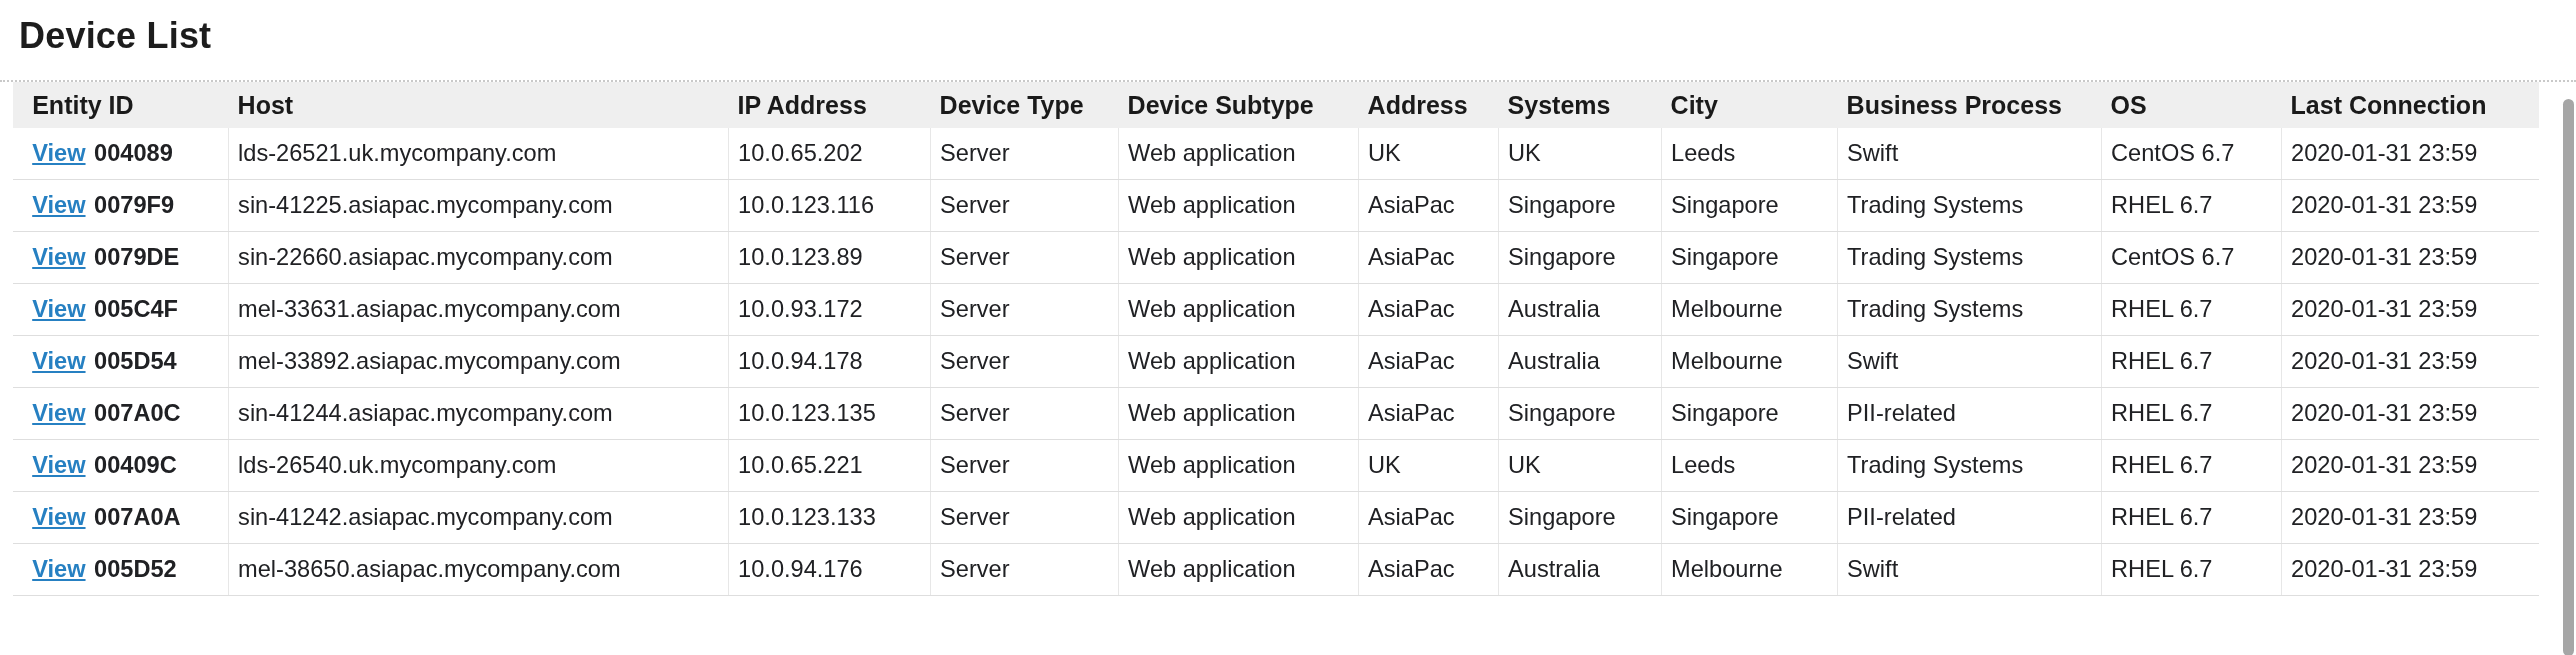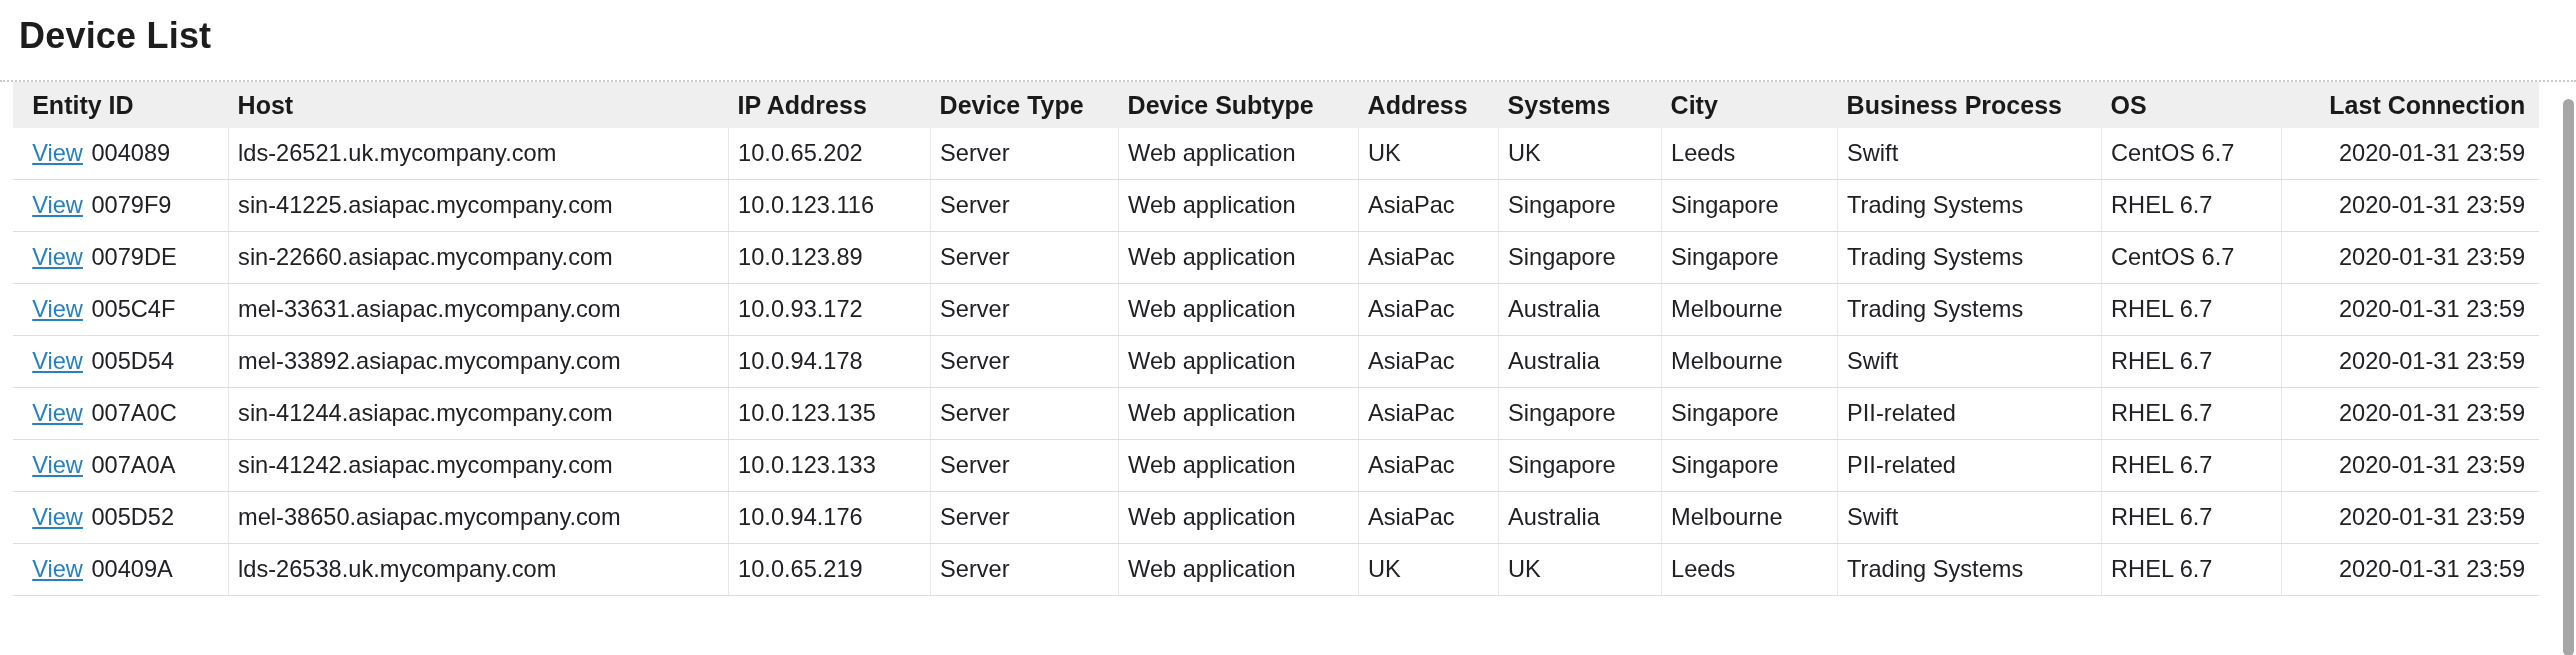--- a/index.html
+++ b/index.html
@@ -52,22 +52,22 @@
     height: 51px;
     vertical-align: middle;
     font-size: 23.6px;
     color: var(--text-color, #202124);
     padding: 0 0 0 9.4px;
     border-bottom: 0.9px solid var(--row-border, #dedede);
     border-left: 0.9px solid var(--col-border, #e7e7e7);
     white-space: nowrap;
     overflow: hidden;
   }
-  tbody td:first-child { border-left: none; padding-left: 19px; }
-  th.right, td.right { text-align: right; padding-right: 14px; }
+  tbody td:first-child { border-left: none; padding-left: 19px; font-weight: bold; }
+  th.right, td.right { text-align: left; padding-right: 14px; }
 
   a.view-link {
     color: var(--link-color, #2680c2);
     text-decoration: underline;
     cursor: pointer;
     margin-right: 8.5px;
   }
 
   .vscrollbar {
     position: absolute;
@@ -195,20 +195,33 @@
             <td>Server</td>
             <td>Web application</td>
             <td>AsiaPac</td>
             <td>Singapore</td>
             <td>Singapore</td>
             <td>PII-related</td>
             <td>RHEL 6.7</td>
             <td class="right">2020-01-31 23:59</td>
           </tr>
           <tr>
+            <td><a class="view-link" href="#">View</a><span>00409C</span></td>
+            <td>lds-26540.uk.mycompany.com</td>
+            <td>10.0.65.221</td>
+            <td>Server</td>
+            <td>Web application</td>
+            <td>UK</td>
+            <td>UK</td>
+            <td>Leeds</td>
+            <td>Trading Systems</td>
+            <td>RHEL 6.7</td>
+            <td class="right">2020-01-31 23:59</td>
+          </tr>
+          <tr>
             <td><a class="view-link" href="#">View</a><span>007A0A</span></td>
             <td>sin-41242.asiapac.mycompany.com</td>
             <td>10.0.123.133</td>
             <td>Server</td>
             <td>Web application</td>
             <td>AsiaPac</td>
             <td>Singapore</td>
             <td>Singapore</td>
             <td>PII-related</td>
             <td>RHEL 6.7</td>
@@ -220,33 +233,20 @@
             <td>10.0.94.176</td>
             <td>Server</td>
             <td>Web application</td>
             <td>AsiaPac</td>
             <td>Australia</td>
             <td>Melbourne</td>
             <td>Swift</td>
             <td>RHEL 6.7</td>
             <td class="right">2020-01-31 23:59</td>
           </tr>
-          <tr>
-            <td><a class="view-link" href="#">View</a><span>00409A</span></td>
-            <td>lds-26538.uk.mycompany.com</td>
-            <td>10.0.65.219</td>
-            <td>Server</td>
-            <td>Web application</td>
-            <td>UK</td>
-            <td>UK</td>
-            <td>Leeds</td>
-            <td>Trading Systems</td>
-            <td>RHEL 6.7</td>
-            <td class="right">2020-01-31 23:59</td>
-          </tr>
         </tbody>
     </table>
   </div>
 
   <div class="vscrollbar">
     <div class="vthumb"></div>
   </div>
 
 </div>
 

